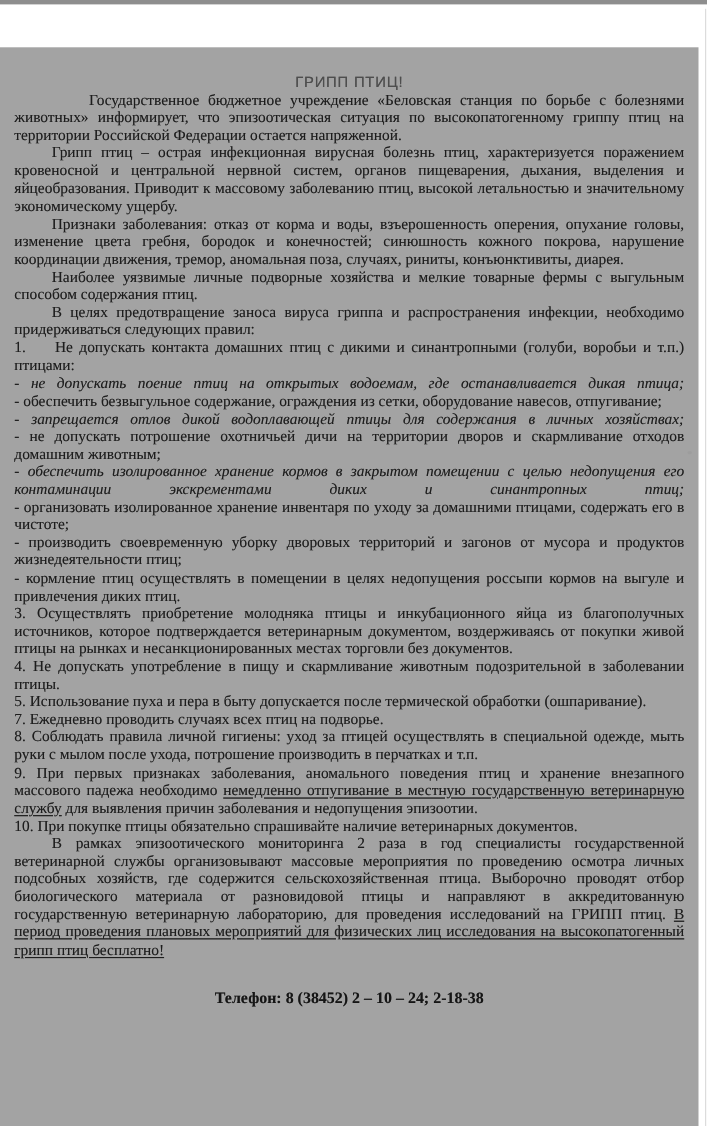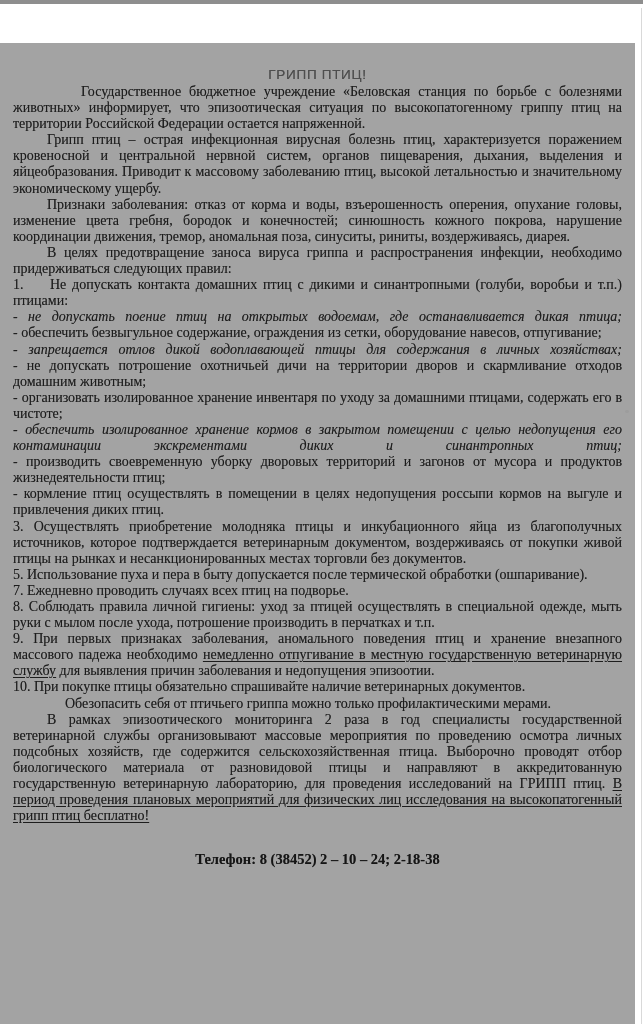--- a/index.html
+++ b/index.html
@@ -41,36 +41,37 @@
   }
 </style>
 </head>
 <body>
 
 <div class="topbar"></div>
 <div class="page">
     <p class="title"><span>ГРИПП ПТИЦ!</span></p>
     <p class="para v-first"><span>Государственное бюджетное учреждение «Беловская станция по борьбе с болезнями животных» информирует, что эпизоотическая ситуация по высокопатогенному гриппу птиц на территории Российской Федерации остается напряженной.</span></p>
     <p class="para"><span>Грипп птиц – острая инфекционная вирусная болезнь птиц, характеризуется поражением кровеносной и центральной нервной систем, органов пищеварения, дыхания, выделения и яйцеобразования. Приводит к массовому заболеванию птиц, высокой летальностью и значительному экономическому ущербу.</span></p>
-    <p class="para"><span>Признаки заболевания: отказ от корма и воды, взъерошенность оперения, опухание головы, изменение цвета гребня, бородок и конечностей; синюшность кожного покрова, нарушение координации движения, тремор, аномальная поза, синуситы, риниты, воздерживаясь, диарея.</span></p>
+    <p class="para"><span>Признаки заболевания: отказ от корма и воды, взъерошенность оперения, опухание головы, изменение цвета гребня, бородок и конечностей; синюшность кожного покрова, нарушение координации движения, тремор, аномальная поза, случаях, риниты, конъюнктивиты, диарея.</span></p>
+    <p class="para"><span>Наиболее уязвимые личные подворные хозяйства и мелкие товарные фермы с выгульным способом содержания птиц.</span></p>
     <p class="para"><span>В целях предотвращение заноса вируса гриппа и распространения инфекции, необходимо придерживаться следующих правил:</span></p>
     <p class="rule"><span class="marker-tab">1.</span><span>Не допускать контакта домашних птиц с дикими и синантропными (голуби, воробьи и т.п.) птицами:</span></p>
     <p class="rule  justify-last"><span>-</span> <span>не допускать поение птиц на открытых водоемам, где останавливается дикая птица;</span></p>
     <p class="rule"><span>-</span> <span>обеспечить безвыгульное содержание, ограждения из сетки, оборудование навесов, отпугивание;</span></p>
     <p class="rule  justify-last"><span>-</span> <span>запрещается отлов дикой водоплавающей птицы для содержания в личных хозяйствах;</span></p>
     <p class="rule"><span>-</span> <span>не допускать потрошение охотничьей дичи на территории дворов и скармливание отходов домашним животным;</span></p>
+    <p class="rule  justify-last"><span>-</span> <span>обеспечить изолированное хранение кормов в закрытом помещении с целью недопущения его контаминации экскрементами диких и синантропных птиц;</span></p>
     <p class="rule"><span>-</span> <span>организовать изолированное хранение инвентаря по уходу за домашними птицами, содержать его в чистоте;</span></p>
-    <p class="rule  justify-last"><span>-</span> <span>обеспечить изолированное хранение кормов в закрытом помещении с целью недопущения его контаминации экскрементами диких и синантропных птиц;</span></p>
     <p class="rule"><span>-</span> <span>производить своевременную уборку дворовых территорий и загонов от мусора и продуктов жизнедеятельности птиц;</span></p>
     <p class="rule"><span>-</span> <span>кормление птиц осуществлять в помещении в целях недопущения россыпи кормов на выгуле и привлечения диких птиц.</span></p>
     <p class="rule"><span>3.</span> <span>Осуществлять приобретение молодняка птицы и инкубационного яйца из благополучных источников, которое подтверждается ветеринарным документом, воздерживаясь от покупки живой птицы на рынках и несанкционированных местах торговли без документов.</span></p>
+    <p class="rule"><span>4.</span> <span>Не допускать употребление в пищу и скармливание животным подозрительной в заболевании птицы.</span></p>
     <p class="rule"><span>5.</span> <span>Использование пуха и пера в быту допускается после термической обработки (ошпаривание).</span></p>
     <p class="rule"><span>7.</span> <span>Ежедневно проводить случаях всех птиц на подворье.</span></p>
     <p class="rule"><span>8.</span> <span>Соблюдать правила личной гигиены: уход за птицей осуществлять в специальной одежде, мыть руки с мылом после ухода, потрошение производить в перчатках и т.п.</span></p>
     <p class="rule"><span>9.</span> <span>При первых признаках заболевания, аномального поведения птиц и хранение внезапного массового падежа необходимо </span><span class="u">немедленно отпугивание в местную государственную ветеринарную службу</span><span> для выявления причин заболевания и недопущения эпизоотии.</span></p>
     <p class="rule"><span>10.</span> <span>При покупке птицы обязательно спрашивайте наличие ветеринарных документов.</span></p>
-    <p class="para v-mid"><span>Обезопасить себя от птичьего гриппа можно только профилактическими мерами.</span></p>
     <p class="para"><span>В рамках эпизоотического мониторинга 2 раза в год специалисты государственной ветеринарной службы организовывают массовые мероприятия по проведению осмотра личных подсобных хозяйств, где содержится сельскохозяйственная птица. Выборочно проводят отбор биологического материала от разновидовой птицы и направляют в аккредитованную государственную ветеринарную лабораторию, для проведения исследований на ГРИПП птиц. </span><span class="u">В период проведения плановых мероприятий для физических лиц исследования на высокопатогенный грипп птиц бесплатно!</span></p>
     <p class="phone"><span>Телефон: 8 (38452) 2 – 10 – 24; 2-18-38</span></p>
   </div>
 <div class="edge-line"></div>
 <div class="speck s1"></div>
 <div class="speck s2"></div>
 
 </body></html>

